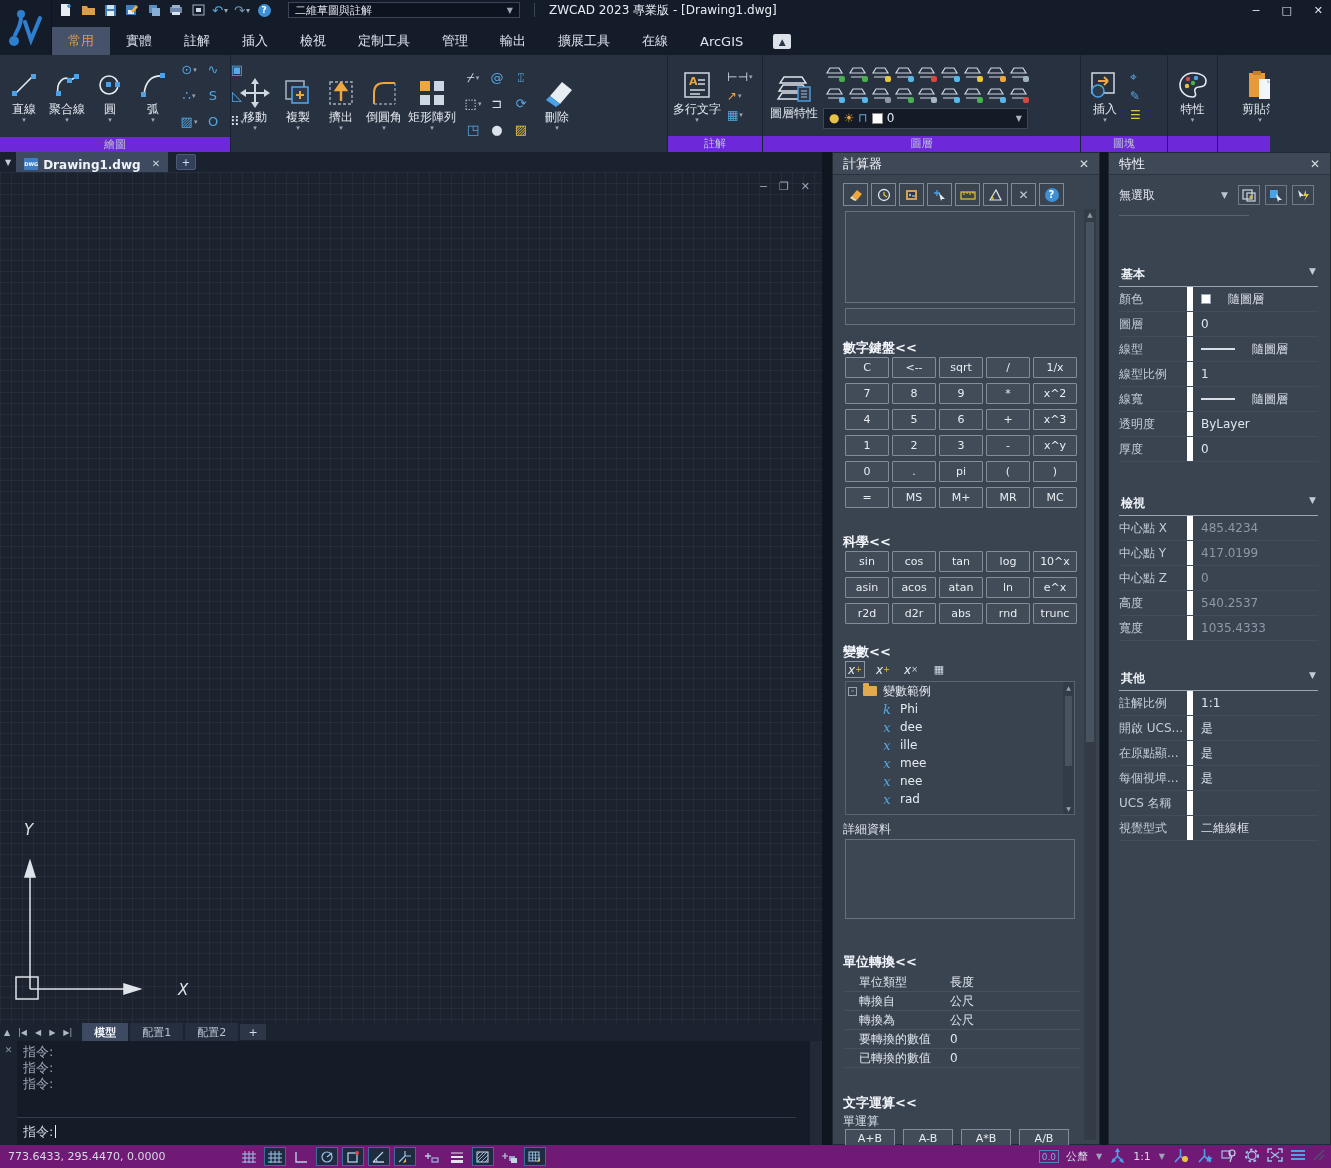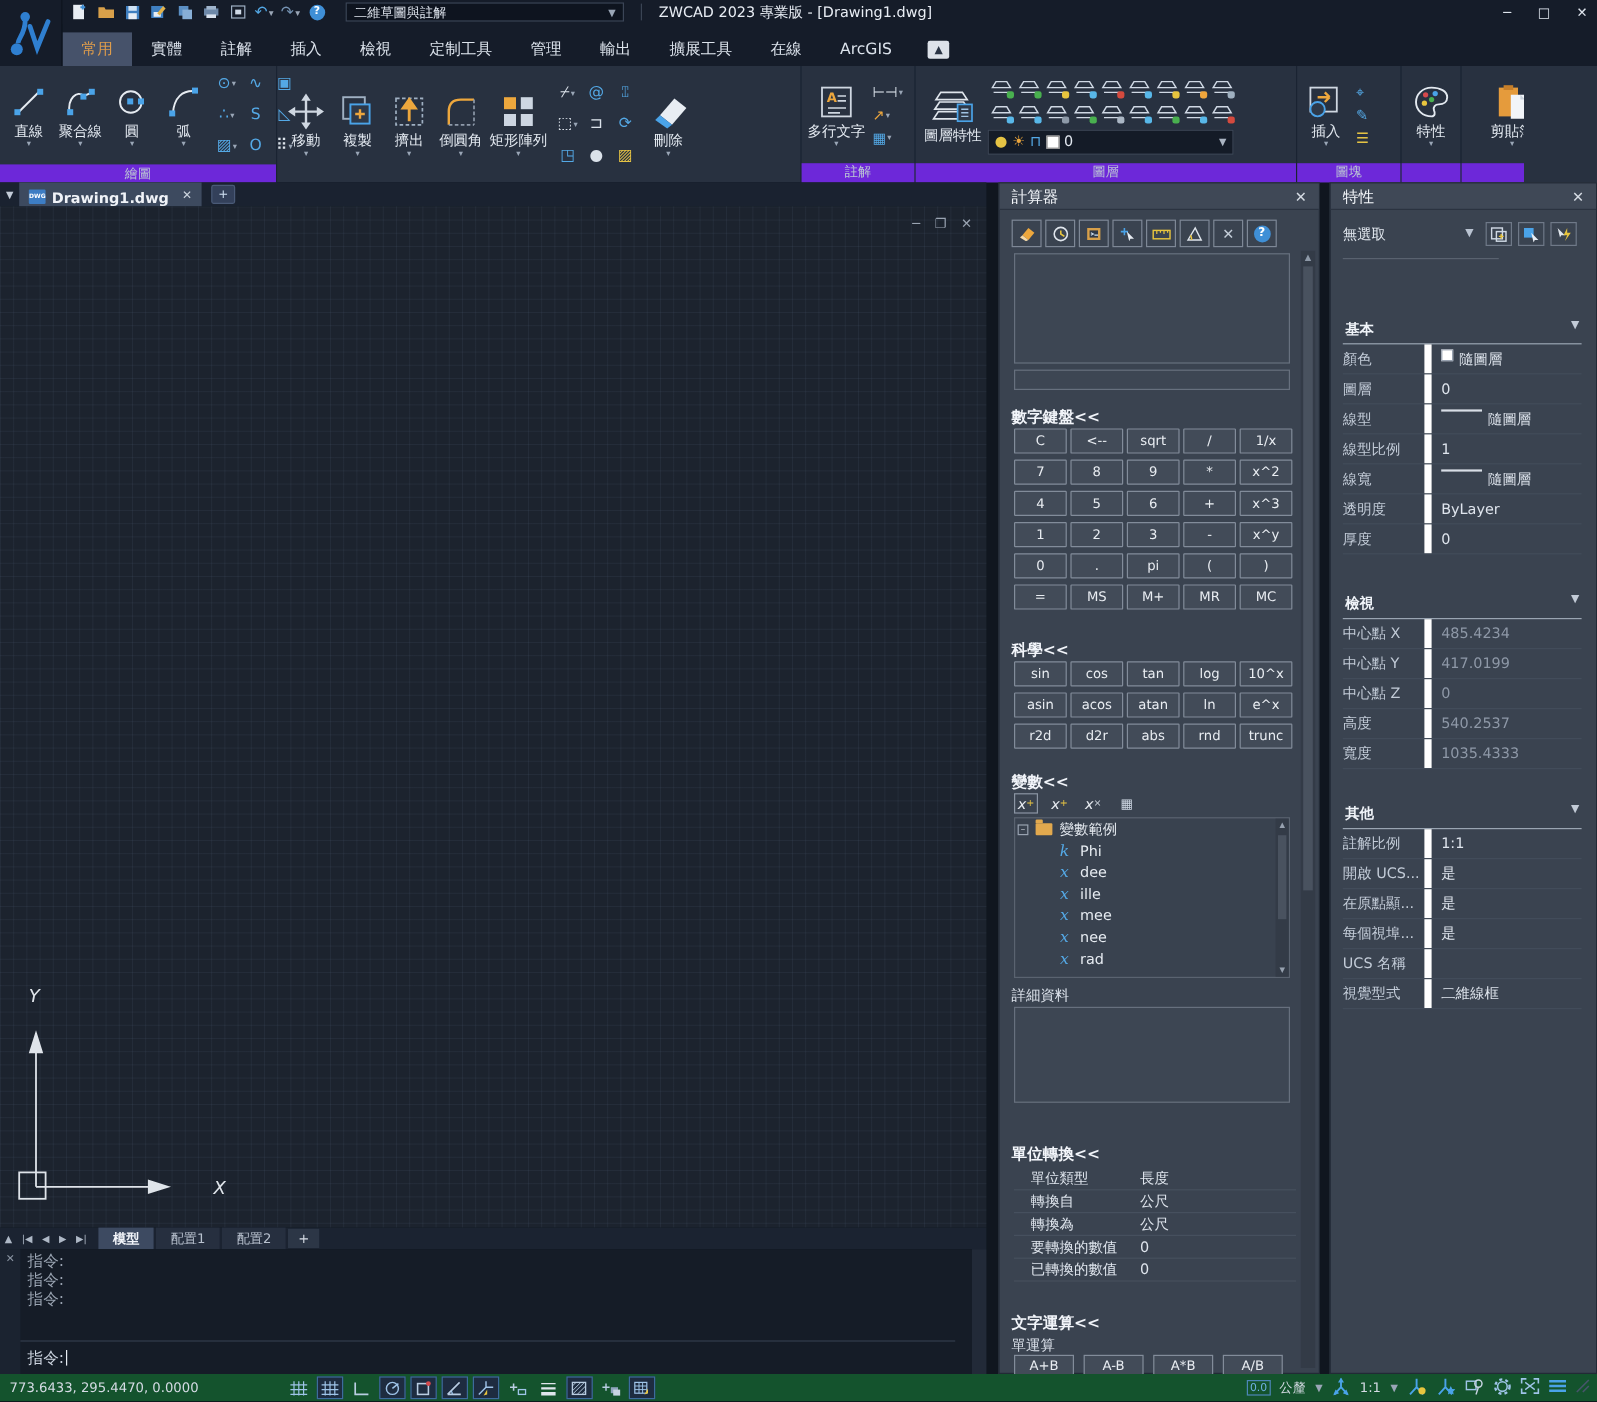--- a/index.html
+++ b/index.html
@@ -101,21 +101,21 @@
   .selrow .selname{font-size:12px;color:#e3e9f0;}
   .selrow .selcar{font-size:9px;color:#b9c3d1;margin-left:66px;}
   .selicos{display:flex;gap:5px;margin-left:10px;}
   .selico{width:22px;height:20px;border:1px solid #6f7988;display:flex;align-items:center;justify-content:center;}
   .seldiv{position:absolute;left:10px;top:62px;width:130px;height:1px;background:#59626f;}
   .psec-h{display:flex;align-items:flex-start;font-size:12px;font-weight:bold;color:#f0f4f9;padding:3px 2px;border-bottom:1px solid #9aa5b2;margin:0 12px 0 10px;}
   .psec-h .car{margin-left:auto;font-size:9px;color:#c2cbd7;}
   .prows{margin:0 12px 0 10px;}
   .prow{display:flex;height:25px;align-items:center;border-bottom:1px solid #424c5a;font-size:12px;}
   .prow .pk{width:74px;color:#c3ccd8;border-right:6px solid #ffffff;height:100%;display:flex;align-items:center;white-space:nowrap;overflow:hidden;}
-  .prow .pv{flex:1;padding-left:8px;color:#dfe5ed;display:flex;align-items:flex-start;gap:5px;white-space:nowrap;overflow:hidden;}
+  .prow .pv{flex:1;padding-left:8px;color:#dfe5ed;display:flex;align-items:center;gap:17px;white-space:nowrap;overflow:hidden;}
   .view-rows .pv{color:#8e98a7;}
   .pfx{display:none;}
   .pfx.pfx-swatch{display:inline-block;width:10px;height:10px;background:#fff;border:1px solid #98a2b0;}
   .pfx.pfx-line{display:inline-block;width:34px;height:2px;background:#d8dee6;}
   .gap26{height:26px;} .gap30{height:30px;}
   
   .laytabs{position:absolute;left:0;top:1023px;width:822px;height:18px;background:#1b2331;display:flex;align-items:center;font-size:11px;}
   .lnav{color:#aeb8c6;font-size:8px;display:flex;gap:8px;margin:0 10px 0 4px;}
   .ltab{padding:0 12px;height:18px;display:flex;align-items:center;background:#262f3f;color:#b9c2cf;margin-right:2px;}
   .ltab.active{background:#3d4a61;color:#f2f5fa;font-weight:bold;}
@@ -123,21 +123,21 @@
   
   .cmd{position:absolute;left:0;top:1041px;width:822px;height:104px;background:#151c27;display:flex;}
   .cmd-left{width:17px;background:#1b2330;color:#8b95a3;font-size:9px;text-align:center;padding-top:4px;}
   .cmd-body{flex:1;position:relative;font-size:13px;color:#9aa4b2;padding:3px 0 0 6px;}
   .cmd-line{height:16px;line-height:16px;}
   .cmd-divider{position:absolute;left:0;right:14px;top:76px;height:1px;background:#323c4c;}
   .cmd-prompt{position:absolute;left:6px;top:82px;color:#cdd5e0;}
   .cursorbar{display:inline-block;width:1px;height:13px;background:#e8edf4;vertical-align:-2px;margin-left:2px;}
   .cmd-scroll{width:12px;background:#222a38;}
   
-  .status{position:absolute;left:0;top:1145px;width:1331px;height:23px;background:#14532d;display:flex;align-items:center;font-size:11px;color:#d5dbe4;}
+  .status{position:absolute;left:0;top:1145px;width:1331px;height:23px;background:#701a75;display:flex;align-items:center;font-size:11px;color:#d5dbe4;}
   .coords{margin-left:8px;width:230px;}
   .sics{display:flex;gap:4px;align-items:center;}
   .sic{width:22px;height:19px;display:flex;align-items:center;justify-content:center;}
   .sic.on{background:#1e2c40;border:1px solid #3c6c9c;}
   .sright{margin-left:auto;display:flex;align-items:center;gap:7px;margin-right:6px;}
   .unitbox{border:1px solid #4d86b8;color:#6fb0e4;font-size:9px;padding:0 2px;height:13px;display:flex;align-items:center;}
 </style>
 </head>
 <body>
 

